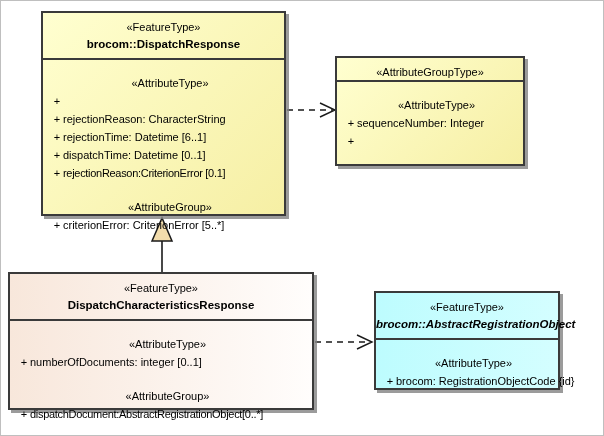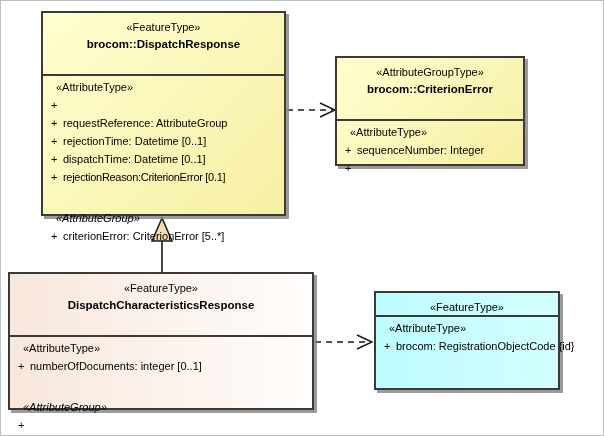--- a/index.html
+++ b/index.html
@@ -21,25 +21,25 @@
     font-size:11px;color:#000;
   }
   .uml-box.yellow{background:linear-gradient(135deg,var(--yellow_start),var(--yellow_end));}
   .uml-box.pink{background:linear-gradient(to right,var(--pink_start),var(--pink_end));}
   .uml-box.cyan{background:linear-gradient(to right,var(--cyan_start),var(--cyan_end));}
   .hdr{
     text-align:center;border-bottom:2px solid var(--border);
     padding-top:6px;
   }
   .stereo{font-size:11px;line-height:16px;}
-  .cls-name{font-weight:bold;font-size:11.5px;line-height:19px;padding-bottom:20px;}
+  .cls-name{font-weight:bold;font-size:11.5px;line-height:19px;padding-bottom:4px;}
   .cls-name.italic{font-style:italic;}
-  .body{padding-top:2px;}
+  .body{padding-top:14px;text-align:center;}
   .sec-label{padding-left:13px;line-height:18px;font-size:11px;}
-  .sec-gap{margin-top:23px;font-style:italic;}
+  .sec-gap{margin-top:16px;}
   .row{display:flex;line-height:18px;white-space:nowrap;}
   .vis{width:20px;padding-left:8px;flex:none;}
   .txt{font-size:11px;}
   .txt.tight{letter-spacing:-0.3px;}
   svg.connectors{position:absolute;left:0;top:0;width:604px;height:436px;pointer-events:none;}
 </style>
 </head>
 <body>
 
 <div class="canvas">
@@ -67,46 +67,45 @@
       <div class="stereo">«FeatureType»</div>
       <div class="cls-name">brocom::DispatchResponse</div>
     </div>
     <div class="body">
       <div class="sec-label">«AttributeType»</div>
       <div class="row">
         <span class="vis">+</span>
       </div>
       <div class="row">
         <span class="vis">+</span>
-        <span class="txt">requestReference: AttributeGroup</span>
+        <span class="txt">rejectionReason: CharacterString</span>
       </div>
       <div class="row">
         <span class="vis">+</span>
-        <span class="txt">rejectionTime: Datetime [0..1]</span>
+        <span class="txt">rejectionTime: Datetime [6..1]</span>
       </div>
       <div class="row">
         <span class="vis">+</span>
         <span class="txt">dispatchTime: Datetime [0..1]</span>
       </div>
       <div class="row">
         <span class="vis">+</span>
         <span class="txt tight">rejectionReason:CriterionError [0.1]</span>
       </div>
       <div class="sec-label sec-gap">«AttributeGroup»</div>
       <div class="row">
         <span class="vis">+</span>
         <span class="txt">criterionError: CriterionError [5..*]</span>
       </div>
     </div>
   </div>
 
   <div class="uml-box yellow" style="left:334px;top:55px;width:190px;height:110px;">
     <div class="hdr">
       <div class="stereo">«AttributeGroupType»</div>
-      <div class="cls-name">brocom::CriterionError</div>
     </div>
     <div class="body">
       <div class="sec-label">«AttributeType»</div>
       <div class="row">
         <span class="vis">+</span>
         <span class="txt">sequenceNumber: Integer</span>
       </div>
       <div class="row">
         <span class="vis">+</span>
       </div>
@@ -120,27 +119,29 @@
     </div>
     <div class="body">
       <div class="sec-label">«AttributeType»</div>
       <div class="row">
         <span class="vis">+</span>
         <span class="txt">numberOfDocuments: integer [0..1]</span>
       </div>
       <div class="sec-label sec-gap">«AttributeGroup»</div>
       <div class="row">
         <span class="vis">+</span>
+        <span class="txt tight">dispatchDocument:AbstractRegistrationObject[0..*]</span>
       </div>
     </div>
   </div>
 
   <div class="uml-box cyan" style="left:373px;top:290px;width:186px;height:99px;">
     <div class="hdr">
       <div class="stereo">«FeatureType»</div>
+      <div class="cls-name italic">brocom::AbstractRegistrationObject</div>
     </div>
     <div class="body">
       <div class="sec-label">«AttributeType»</div>
       <div class="row">
         <span class="vis">+</span>
         <span class="txt">brocom: RegistrationObjectCode {id}</span>
       </div>
     </div>
   </div>
 

